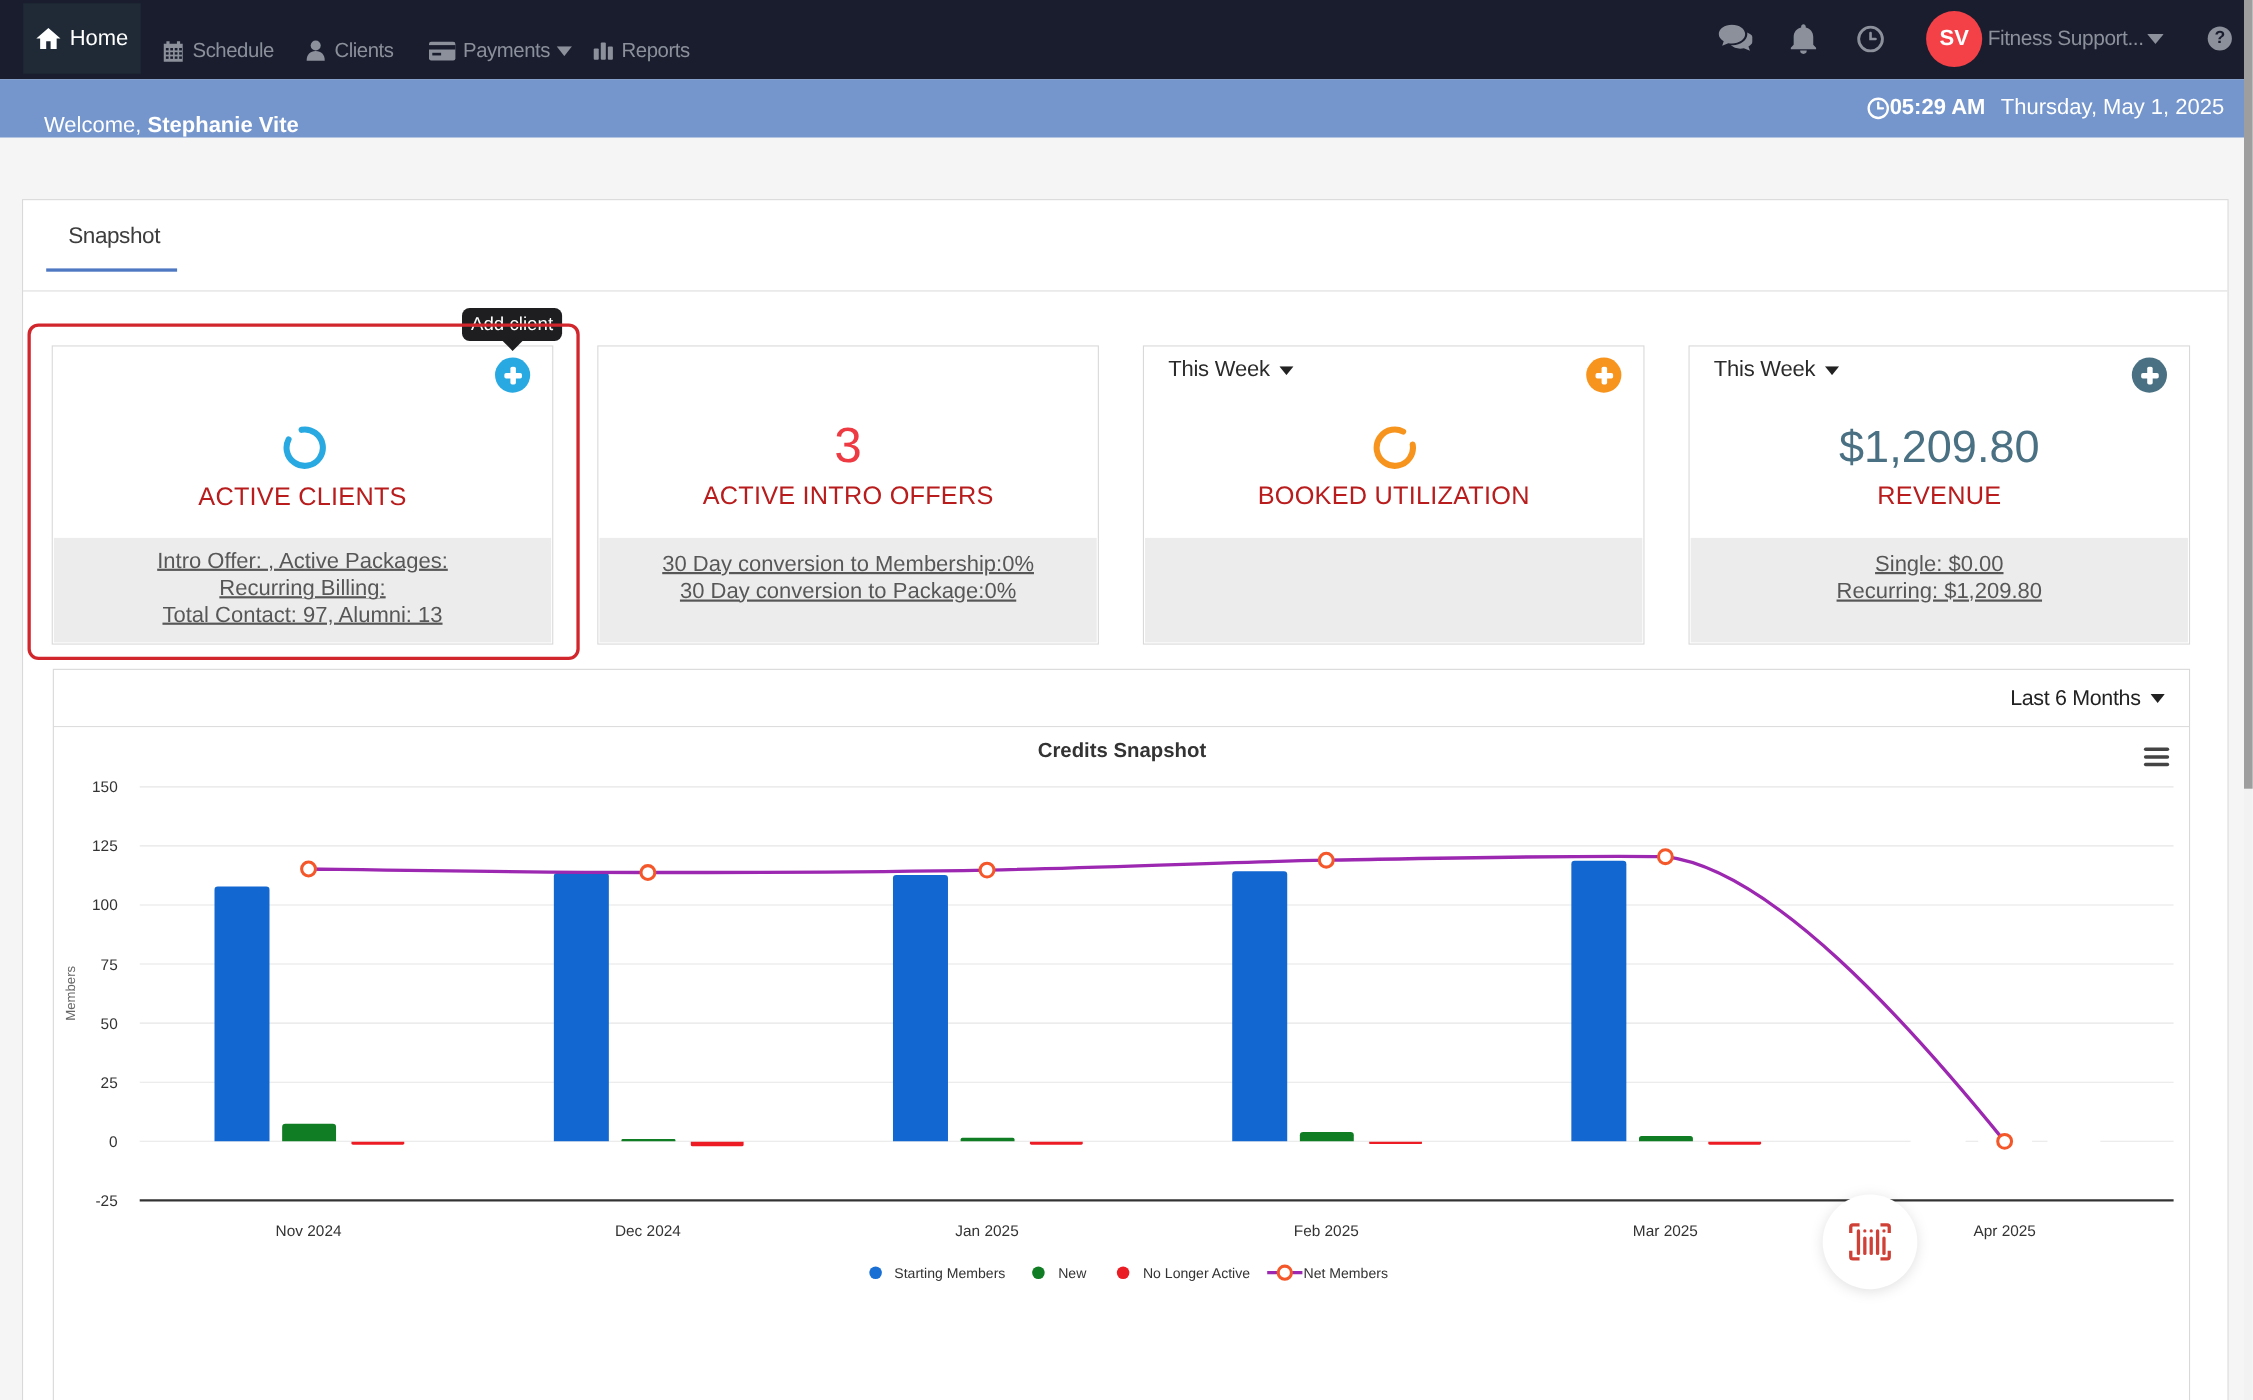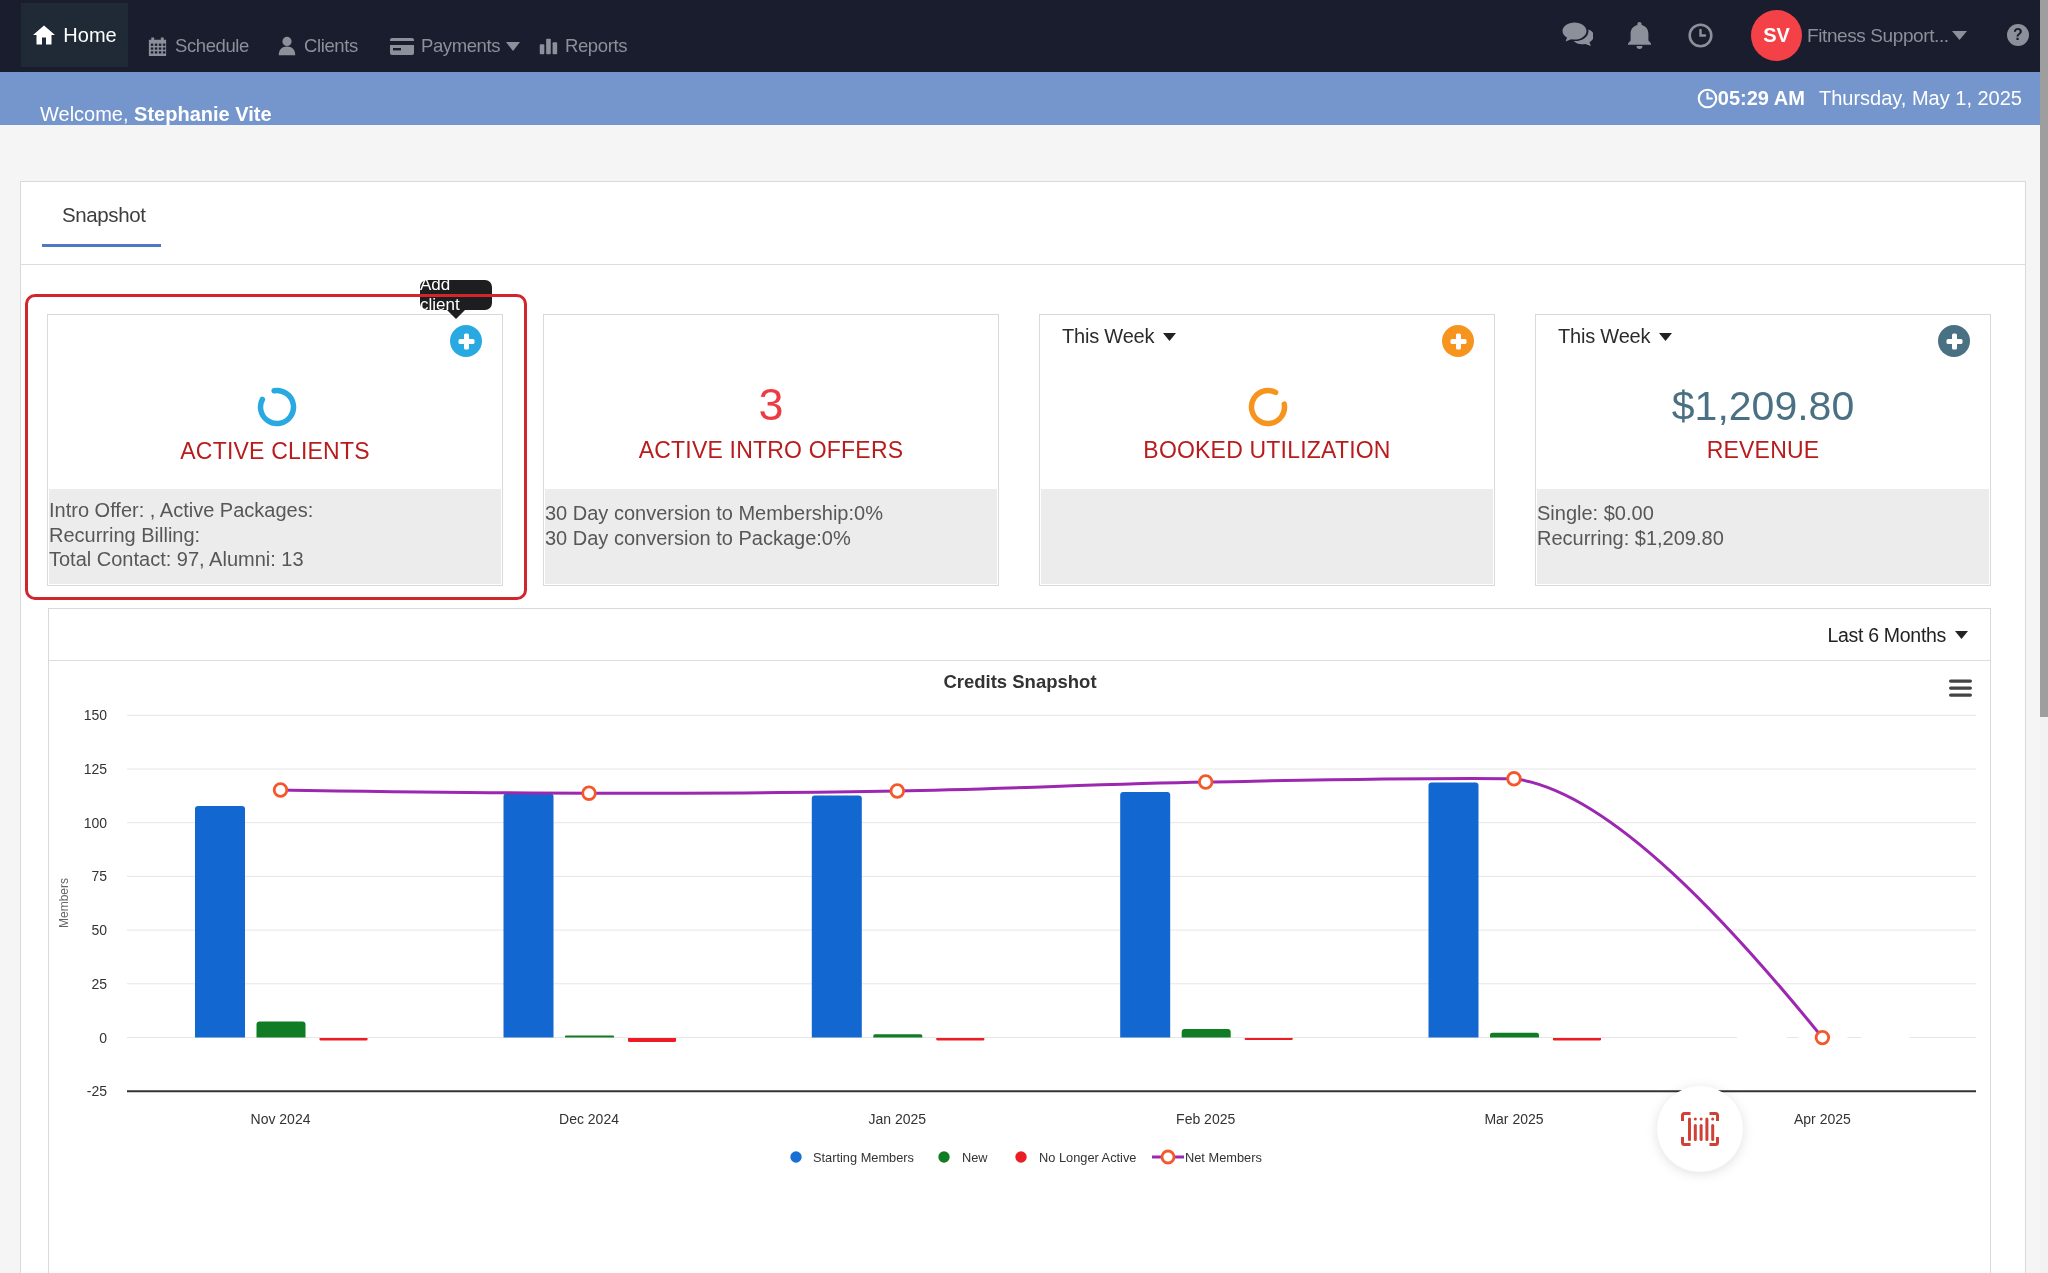--- a/index.html
+++ b/index.html
@@ -16,27 +16,27 @@
 .welcome { position:absolute; left:0; top:72px; width:2040px; height:53px; background:#7596cd; color:#fff; }
 .welcome .left { position:absolute; left:40px; top:0; height:54px; display:flex; align-items:flex-end; font-size:20px; }
 .welcome .right { position:absolute; right:18px; top:0; height:53px; display:flex; align-items:center; font-size:20px; }
 
 .panel { position:absolute; left:20px; top:181px; width:2006px; height:1200px; background:#fff; border:1px solid #d9d9d9; }
 .tabrow { position:absolute; left:0; top:0; width:100%; height:83px; border-bottom:1px solid #ddd; }
 .tabrow .tab { position:absolute; left:41px; top:21px; font-size:20.5px; letter-spacing:-0.4px; color:#3d3d3d; }
 .tabrow .underline { position:absolute; left:21px; top:62px; width:119px; height:3px; background:#4f78c2; }
 
 .card { position:absolute; top:314px; width:456px; height:272px; background:#fff; border:1px solid #d9d9d9; }
-.card .foot { position:absolute; left:1px; right:1px; bottom:1px; height:95px; background:#ececec; text-align:left; color:#575757; font-size:20px; line-height:24.5px; padding-top:9px; }
+.card .foot { position:absolute; left:1px; right:1px; bottom:1px; height:95px; background:#ececec; text-align:center; color:#575757; font-size:20px; line-height:24.5px; padding-top:9px;text-decoration:underline; }
 .card .cardtitle { position:absolute; left:0; width:100%; text-align:center; font-size:23px; color:#b91c1c; letter-spacing:0.2px; line-height:27px; }
 .card .weeklabel { position:absolute; left:22px; top:10px; display:flex; align-items:center; gap:9px; font-size:20px; letter-spacing:-0.2px; color:#2b2b2b; }
 .plusbtn { position:absolute; right:20px; top:10px; width:32px; height:32px; border-radius:50%; display:flex; align-items:center; justify-content:center; }
 .bignum { position:absolute; left:0; width:100%; text-align:center; font-size:41px; }
 
-.tooltip { position:absolute; left:420px; top:280px; width:72px; height:30px; background:#1e1e20; border-radius:7px; color:#fff; font-size:17px; display:flex; align-items:center; justify-content:center; z-index:40; }
+.tooltip { position:absolute; left:420px; top:280px; width:91px; height:30px; background:#1e1e20; border-radius:7px; color:#fff; font-size:17px; display:flex; align-items:center; justify-content:center; z-index:40; }
 .tooltip:after { content:""; position:absolute; left:50%; top:100%; margin-left:-9px; border:9px solid transparent; border-top-color:#1e1e20; border-bottom-width:0; }
 .redbox { position:absolute; left:25px; top:294px; width:502px; height:306px; border:3px solid #d2262d; border-radius:10px; z-index:50; }
 
 .chartcard { position:absolute; left:48px; top:608px; width:1943px; height:682px; background:#fff; border:1px solid #d9d9d9; }
 .chartcard .chead { position:absolute; left:0; top:0; width:100%; height:52px; border-bottom:1px solid #ddd; }
 .chartcard .l6m { position:absolute; top:0; right:22px; height:52px; display:flex; align-items:center; gap:9px; font-size:19.5px; letter-spacing:-0.3px; color:#222; }
 
 .sbtrack { position:absolute; right:0; top:0; width:8px; height:1273px; background:#f2f2f3; }
 .sbthumb { position:absolute; right:0; top:0; width:8px; height:717px; background:#9e9e9e; }
 </style>

